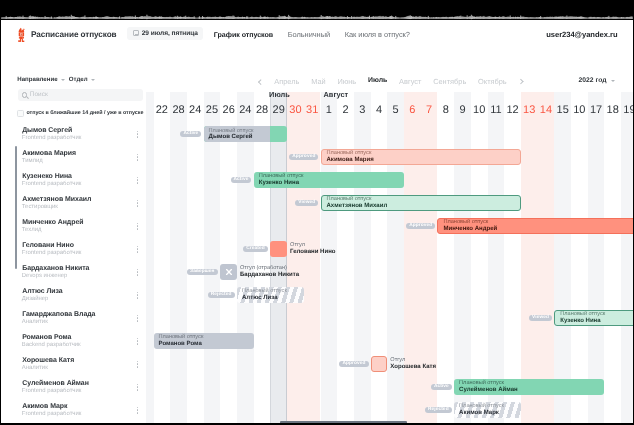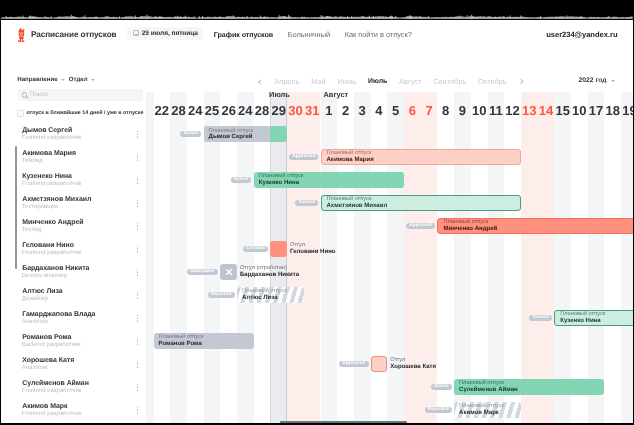--- a/index.html
+++ b/index.html
@@ -49,39 +49,39 @@
   #search .ph{font-size:6.4px;color:#bfc3c7;letter-spacing:.01em;}
   .mag{width:5.6px;height:5.6px;border:1px solid #b0b4b8;border-radius:50%;position:relative;flex:0 0 auto;}
   .mag:after{content:"";position:absolute;right:-2.2px;bottom:-1.4px;width:2.8px;height:1px;background:#b0b4b8;
      transform:rotate(45deg);}
   #chk{position:absolute;left:16.2px;top:38.2px;display:flex;align-items:center;gap:2.7px;width:130px;}
   #chk .box{width:6.6px;height:6.6px;border:1px solid #dfe2e5;border-radius:1.4px;background:#fafbfb;flex:0 0 auto;}
   #chk .lbl{font-size:5.4px;color:#31363b;font-weight:bold;letter-spacing:-0.005em;white-space:nowrap;}
 
   
   #monthnav{position:absolute;left:145px;top:52px;width:487px;height:20px;}
-  #months{position:absolute;left:112.9px;top:5.3px;display:flex;align-items:center;gap:11.8px;}
+  #months{position:absolute;left:112.9px;top:5.3px;display:flex;align-items:flex-start;gap:11.8px;}
   #months .m{font-size:7.4px;color:#c7cbcf;font-weight:normal;white-space:nowrap;}
   #months .m.on{color:#1f2326;font-weight:bold;font-size:6.9px;}
   .chev{width:3.6px;height:3.6px;border-left:1px solid #bfc3c7;border-bottom:1px solid #bfc3c7;align-self:center;}
   .chev.l{transform:rotate(45deg);}
   .chev.r{transform:rotate(-135deg);}
   #yearsel{position:absolute;right:18.5px;top:5.4px;display:flex;align-items:center;gap:4px;}
   #yearsel .lbl{font-size:6.75px;color:#31363b;font-weight:bold;white-space:nowrap;}
 
   
   #grid{position:absolute;left:145px;top:72px;width:487px;height:331px;overflow:hidden;}
   #cols{position:absolute;left:0;top:0;width:487px;height:331px;}
   .col{position:absolute;top:0;height:331px;}
   .col.alt{background:#f4f5f7;}
   .col.wknd{background:#fdeeeb;}
   .col.today{background:#e9ebee;border-left:0.7px solid #d4d7dc;border-right:0.7px solid #c9ccd2;}
   #daybar{position:absolute;left:0;top:10.4px;width:487px;height:16px;}
   .dcell{position:absolute;top:0;height:16px;display:flex;align-items:center;justify-content:center;
-     font-size:13px;font-weight:bold;color:#31363b;}
+     font-size:11px;font-weight:normal;color:#31363b;}
   .dcell.w{color:#fa5541;}
   .dcell.today{color:#31363b;}
   .mlabel{position:absolute;top:-12px;font-size:7.4px;font-weight:bold;color:#31363b;}
   #rows{position:absolute;left:0;top:30.5px;width:487px;height:281px;}
 
   
   .bar{position:absolute;height:15.4px;border-radius:3px;display:flex;flex-direction:column;
      justify-content:center;padding:0 5px;overflow:hidden;}
   .bar .t{font-size:5.6px;color:#6a7078;line-height:1.15;white-space:nowrap;}
   .bar .s{font-size:6.05px;font-weight:bold;color:#1f2326;line-height:1.2;white-space:nowrap;}
@@ -163,21 +163,21 @@
           <rect x="4.1" y="6.4" width="0.7" height="2.2" fill="#cf3a16"></rect>
         </svg>
       <div id="brand">Расписание отпусков</div>
       <div id="datechip">
         <span class="calicon"></span>
         <span class="lbl">29 июля, пятница</span>
       </div>
       <div id="topnav">
           <span class="itm">График отпусков</span>
           <span class="itm dim">Больничный</span>
-          <span class="itm dim">Как пойти в отпуск?</span>
+          <span class="itm dim">Как июля в отпуск?</span>
         </div>
       <div id="user">user234@yandex.ru</div>
     </div>
 
 
     <div id="filters">
       <div id="dds">
           <span class="dd">
             <span class="lbl">Направление</span>
             <span class="caret"></span>

